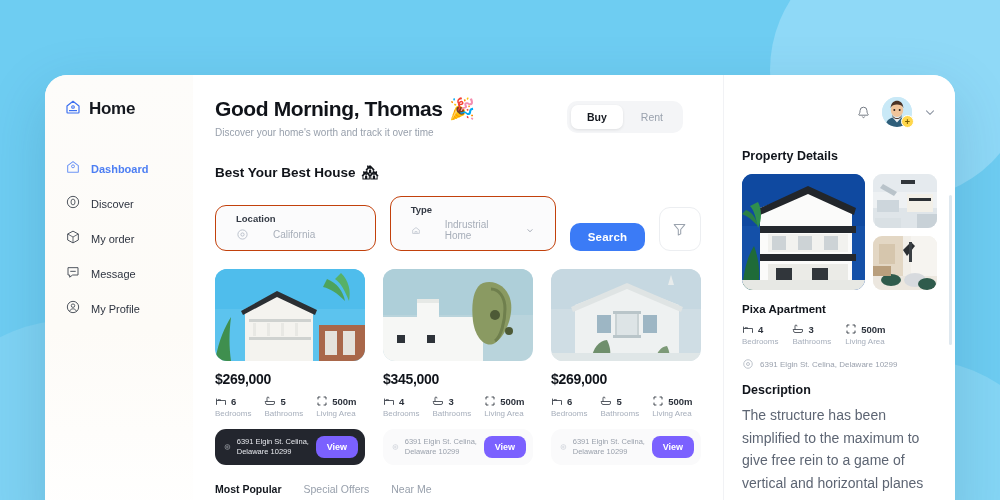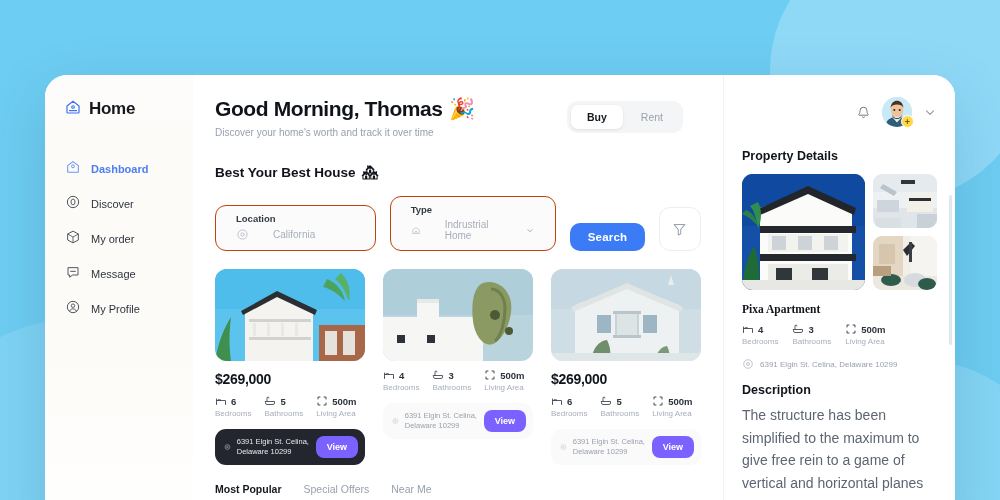--- a/index.html
+++ b/index.html
@@ -133,21 +133,21 @@
   .avatar-badge {
     position:absolute; right:-2px; bottom:-1px; width:13px; height:13px; border-radius:50%;
     background:#ffd74b; color:#7a5c00; font-size:9px; line-height:13px; text-align:center;
     font-weight:bold; border:1.5px solid #fff;
   }
   .rp-title { font-size:12.5px; font-weight:bold; color:#10141b; margin-bottom:11px;}
   .gallery { display:flex; gap:8px; }
   .gal-main { width:124px; height:116px; border-radius:11px; overflow:hidden; position:relative;}
   .gal-side { display:flex; flex-direction:column; gap:8px; }
   .gal-thumb { width:64px; height:54px; border-radius:9px; overflow:hidden; position:relative;}
-  .prop-name { font-size:11.5px; font-weight:bold; color:#11151c; margin-top:13px;font-family:Liberation Serif, serif;}
+  .prop-name { font-size:11.5px; font-weight:bold; color:#11151c; margin-top:13px;}
   .rp-specs { display:flex; gap:14px; margin-top:8px; }
   .addr-line { display:flex; align-items:center; gap:6px; margin-top:12px; }
   .addr-line-txt { font-size:8px; color:#9aa1ad; }
   .desc-title { font-size:12.5px; font-weight:bold; color:#10141b; margin-top:13px;}
   .desc-body { font-size:14px; line-height:1.62; color:#5d6573; margin-top:7px;}
   .read-more { color:#4c86f5; }
   .right-scrollbar {
     position:absolute; right:3px; top:120px; width:3px; height:150px;
     background:#dfe8ef; border-radius:2px;
   }
@@ -348,20 +348,21 @@
               <path d="M0 48h34V30h22v18h44v44H0z" fill="#f6f7f5"></path>
               <path d="M34 30h22v4H34z" fill="#e6e9e6"></path>
               <rect x="14" y="66" width="8" height="8" fill="#2d3339"></rect>
               <rect x="44" y="66" width="8" height="8" fill="#2d3339"></rect>
               <path d="M100 14c14-4 26 6 28 20s-6 34-16 40-20-6-22-22 0-34 10-38z" fill="#8a9a62"></path>
               <path d="M108 20c8 0 14 8 14 20s-4 28-10 32" fill="none" stroke="#6f7f4d" stroke-width="3"></path>
               <circle cx="112" cy="46" r="5" fill="#4d5a36"></circle>
               <circle cx="126" cy="62" r="4" fill="#4d5a36"></circle>
             </svg>
           </div>
+          <div class="card-price">$345,000</div>
           <div class="specs">
             <div class="spec">
               <div class="spec-top">
                 <svg width="12" height="12" viewBox="0 0 24 24">
                   <path d="M3 17v-6h18v6M3 17v2M21 17v2M3 11V8m3 3V9.5h5V11" fill="none" stroke="#3a4049" stroke-width="1.7" stroke-linecap="round"></path>
                 </svg>
                 <span class="spec-num">4</span>
               </div>
               <div class="spec-lbl">Bedrooms</div>
             </div>

